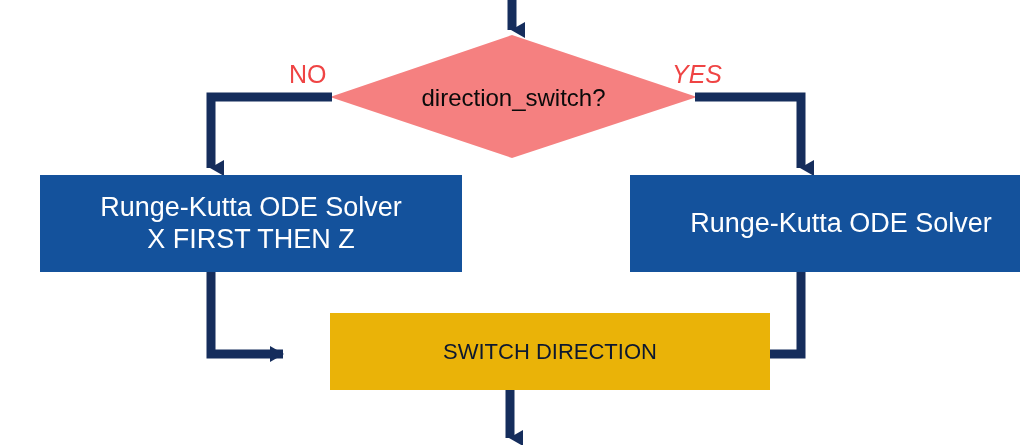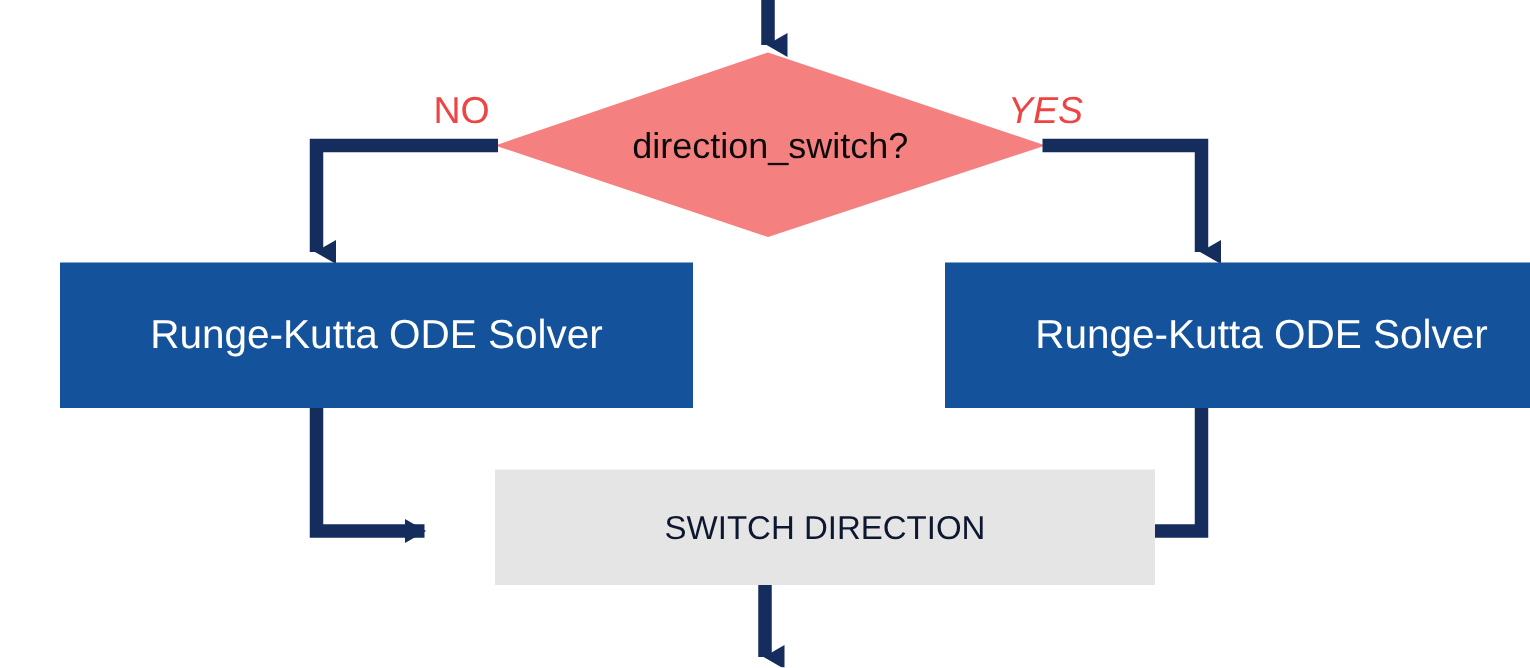--- a/index.html
+++ b/index.html
@@ -34,21 +34,21 @@
     text-align: left;
     line-height: 1.18;
     margin-left: 40px;
   }
   .proc-dark {
     background: #14529C;
     color: #ffffff;
     font-size: 27px;
   }
   .proc-light {
-    background: #e5e5e5;
+    background: #eab308;
     color: #0d1830;
     font-size: 22px;
   }
   .node .line {
     display: block;
     white-space: nowrap;
   }
   .decision-label {
     position: absolute;
     color: #0a0a0a;
@@ -103,20 +103,21 @@
   </svg>
 
   <div id="decision-text" class="decision-label">direction_switch?</div>
 
   <div id="label-no" class="branch-label">NO</div>
 
   <div id="label-yes" class="branch-label">YES</div>
 
   <div id="box-left" class="node proc-dark">
     <span class="line">Runge-Kutta ODE Solver</span>
+    <span class="line">X FIRST THEN Z</span>
   </div>
 
   <div id="box-right" class="node proc-dark">
     <span class="line">Runge-Kutta ODE Solver</span>
   </div>
 
   <div id="box-switch" class="node proc-light">
     <span class="line">SWITCH DIRECTION</span>
   </div>
 

